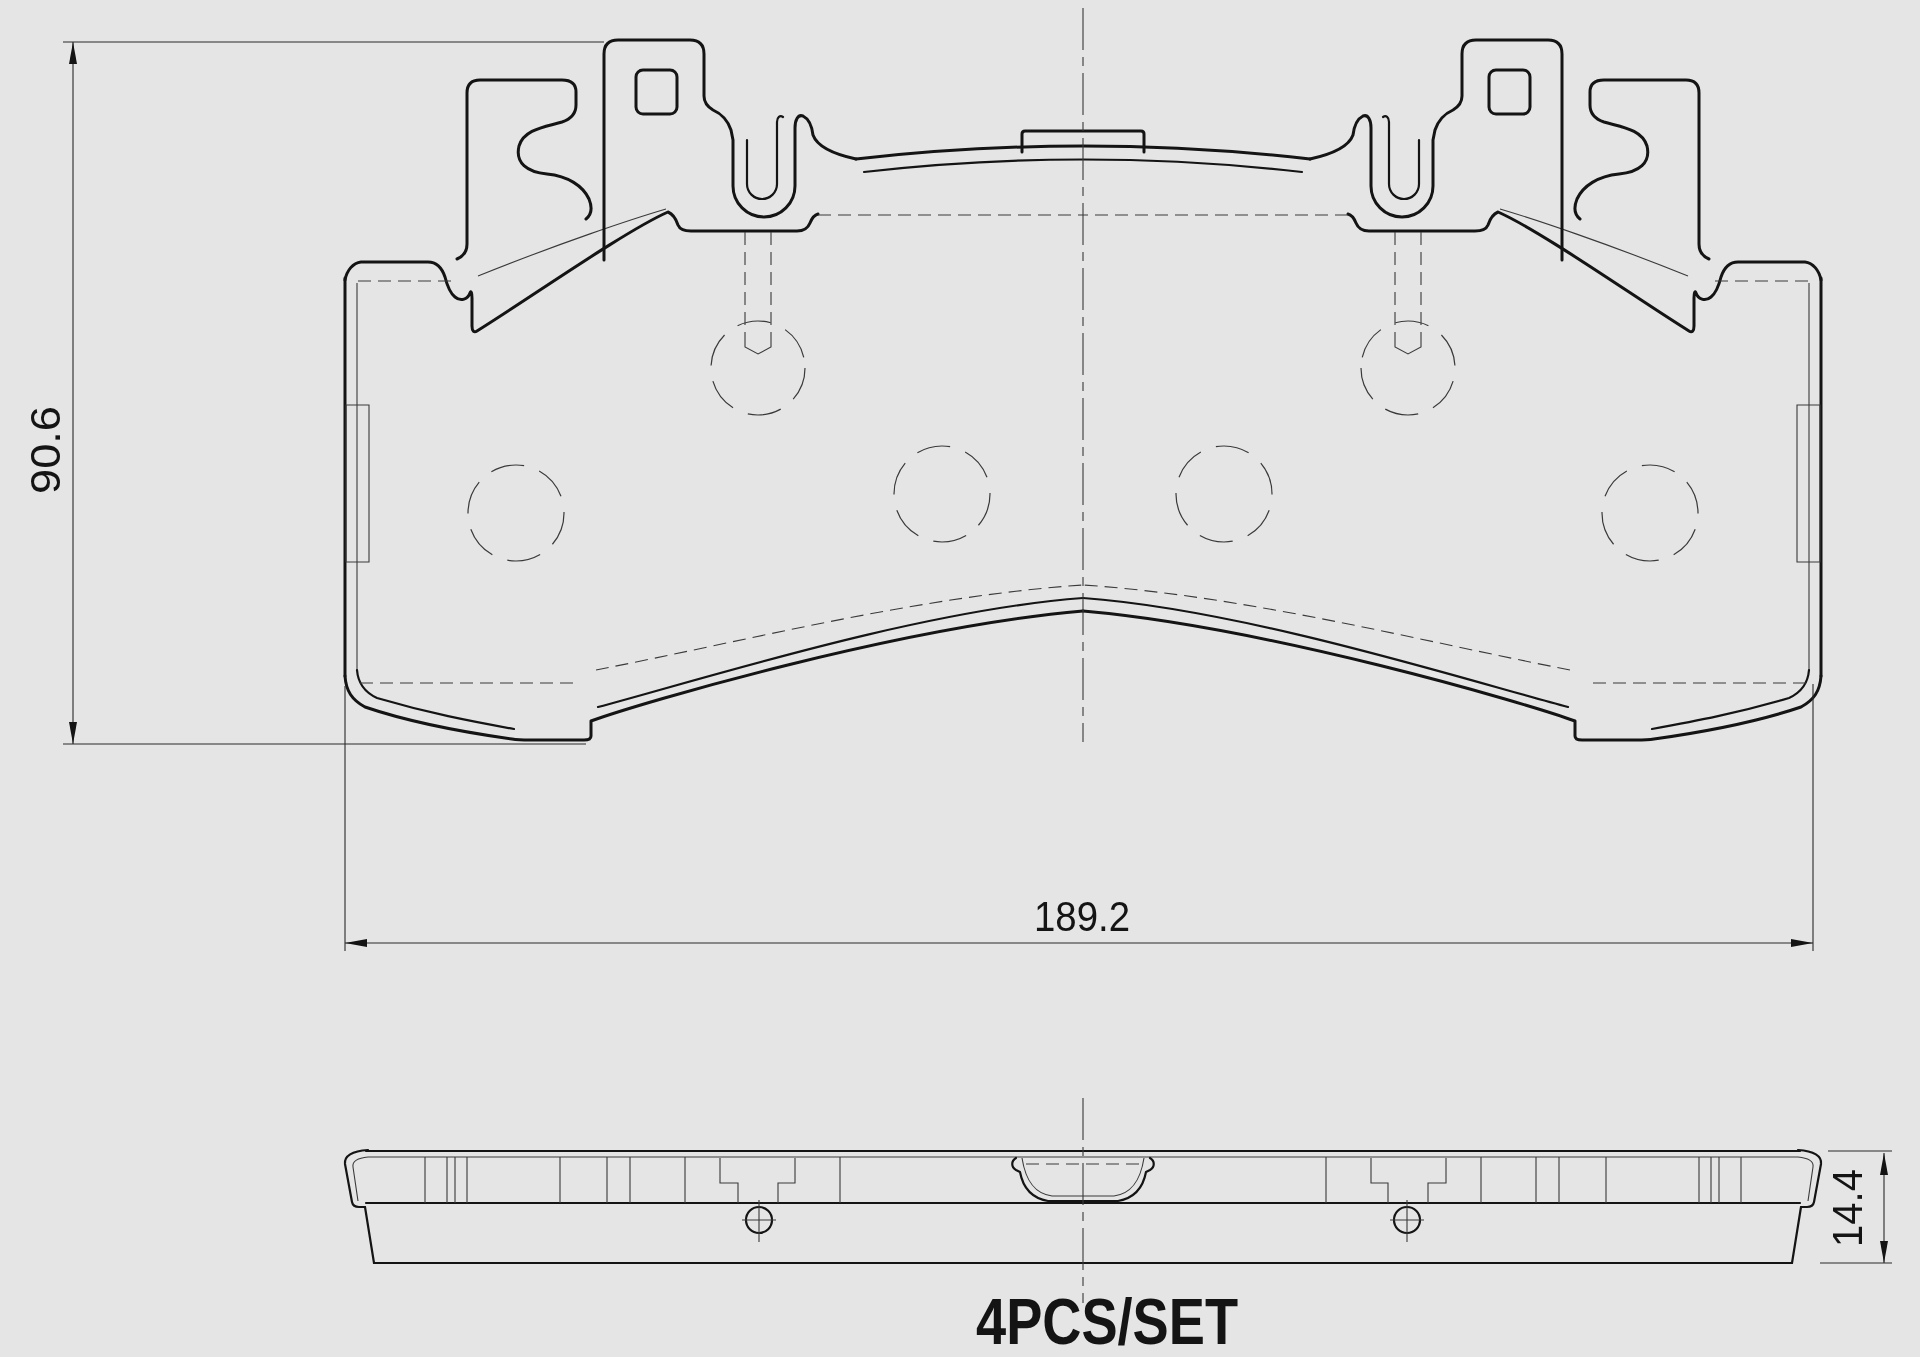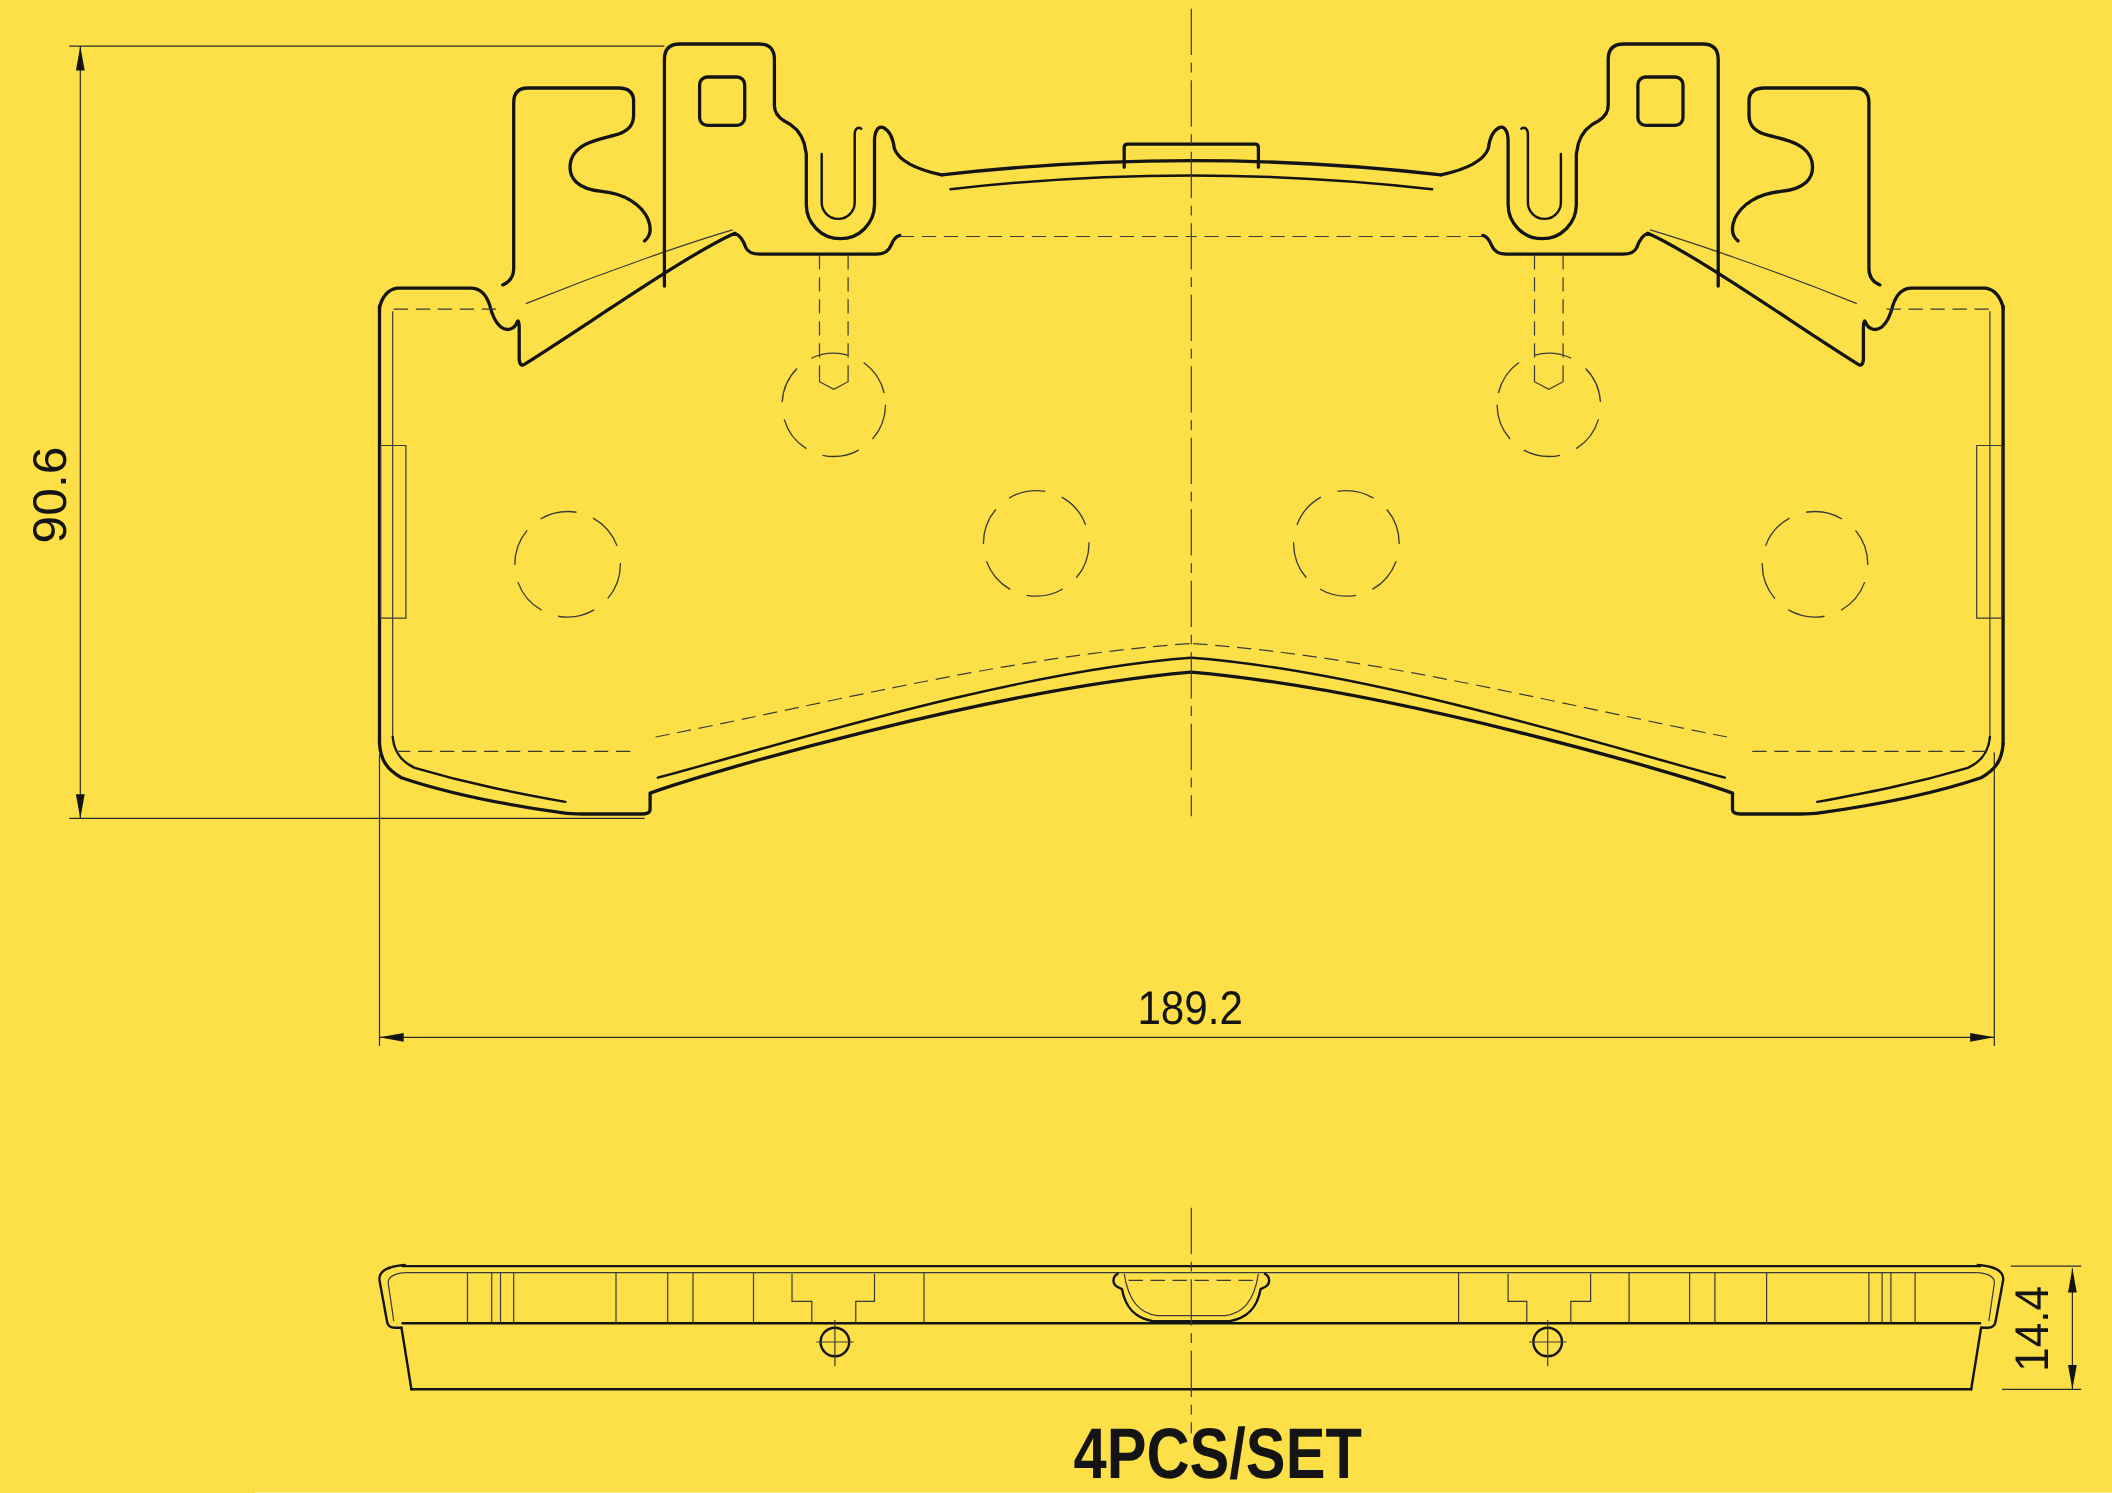--- a/index.html
+++ b/index.html
@@ -1,16 +1,16 @@
 <!DOCTYPE html>
 <html><head>
 <meta charset="utf-8">
 <style>
   html,body{margin:0;padding:0;background:#ffffff;}
-  .stage{width:1920px;height:1357px;position:relative;background:#fde047;overflow:hidden;}
+  .stage{width:1920px;height:1357px;position:relative;background:#e5e5e5;overflow:hidden;}
   svg{display:block;}
   .thick{stroke:#141414;stroke-width:3;fill:none;stroke-linecap:round;stroke-linejoin:round;}
   .med{stroke:#141414;stroke-width:2.2;fill:none;stroke-linecap:round;stroke-linejoin:round;}
   .thin{stroke:#3a3a3a;stroke-width:1.1;fill:none;}
   .dash{stroke:#3a3a3a;stroke-width:1.1;fill:none;stroke-dasharray:13 7;}
   .phantom{stroke:#3a3a3a;stroke-width:1.2;fill:none;stroke-dasharray:34 16;}
   .cline{stroke:#3a3a3a;stroke-width:1.1;fill:none;stroke-dasharray:42 7 9 7;}
   .ext{stroke:#2a2a2a;stroke-width:1.1;fill:none;}
   .arrow{fill:#141414;stroke:none;}
   text{font-family:"Liberation Sans","DejaVu Sans",sans-serif;fill:#141414;}

